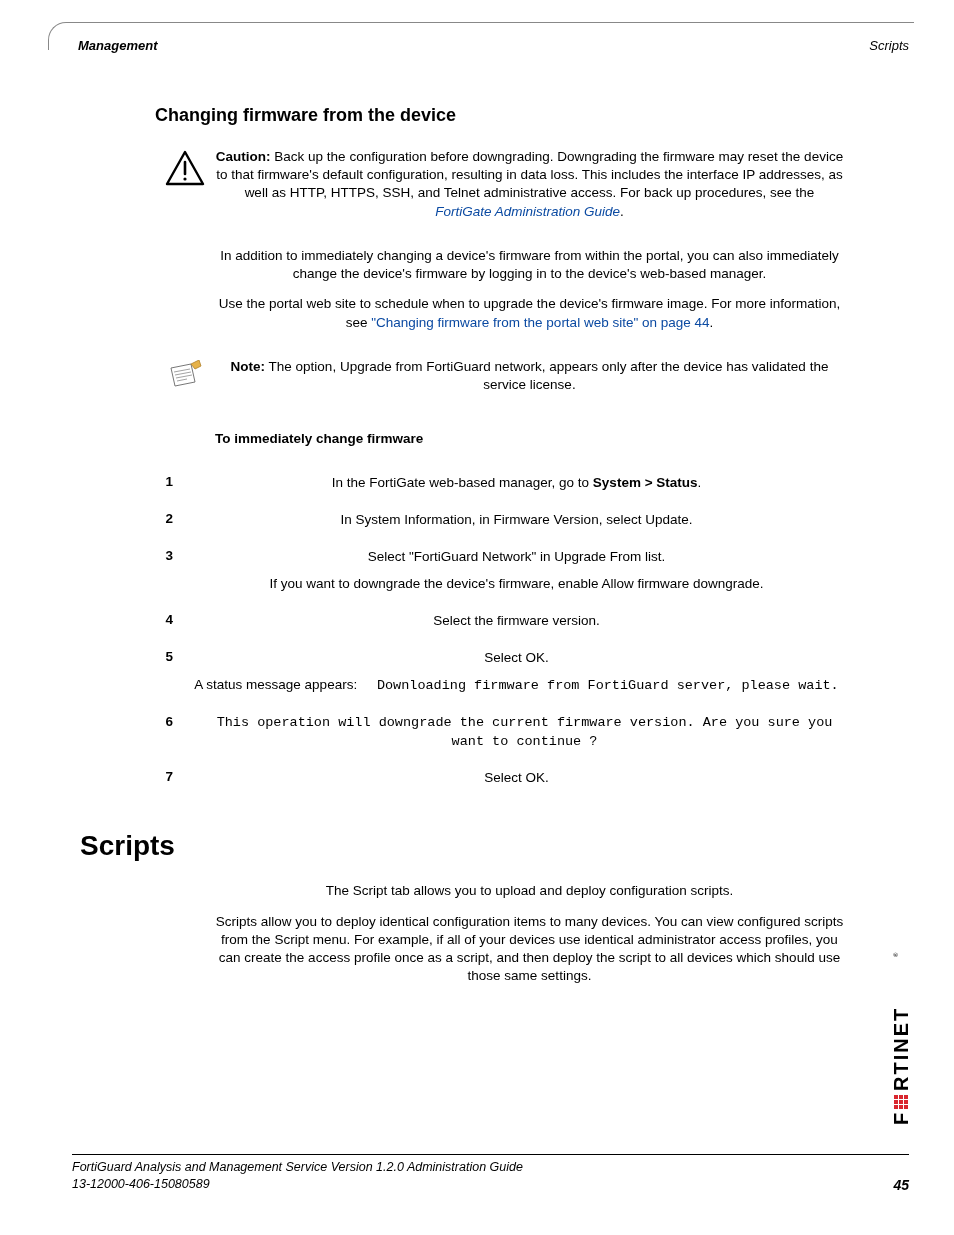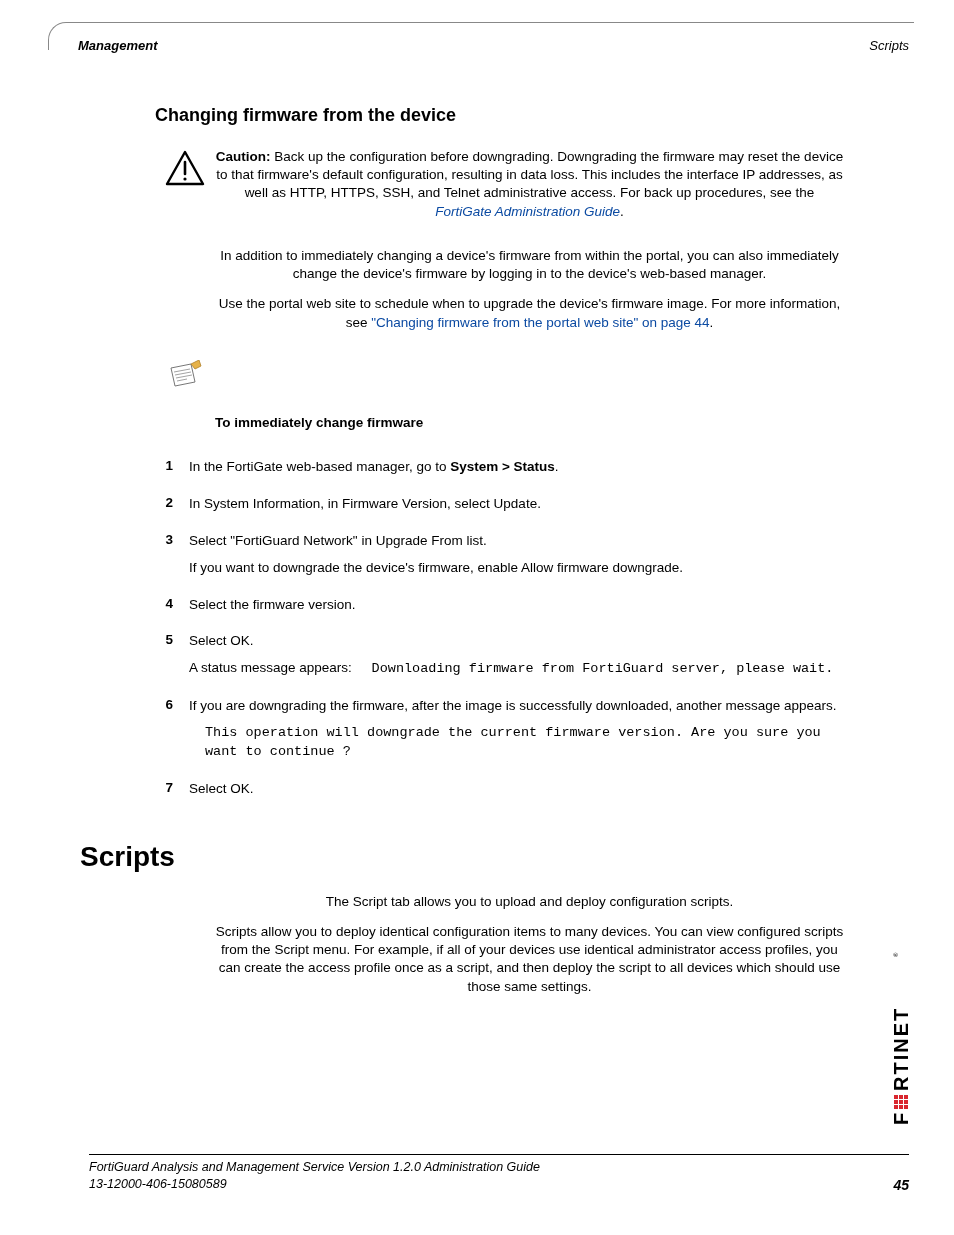--- a/index.html
+++ b/index.html
@@ -14,25 +14,25 @@
   .block { display: flex; margin-bottom: 14px; }
   .iconcol { width: 60px; flex: 0 0 60px; display: flex; justify-content: center; padding-top: 2px; }
   .textcol { flex: 1; font-size: 13.5px; line-height: 1.35; }
   .textcol p { margin-bottom: 12px; text-align: center; }
   .link { color: #0b4aa2; font-style: italic; }
   .plainlink { color: #0b4aa2; }
   .subhead { font-weight: bold; font-size: 13.5px; margin: 10px 0 12px 0; }
   .steps { margin-left: 0; }
   .step { display: flex; margin-bottom: 10px; }
   .step .num { width: 34px; flex: 0 0 34px; text-align: right; padding-right: 16px; font-weight: bold; font-size: 13.5px; }
-  .step .st { flex: 1; font-size: 13.5px; line-height: 1.4; }
+  .step .st { flex: 1; font-size: 13.5px; line-height: 1.4; text-align: center; }
   .step .st p { margin-bottom: 8px; }
   .mono { font-family: "Courier New", Courier, monospace; font-size: 13.5px; padding-left: 16px; }
   .h1 { font-size: 28px; font-weight: bold; margin: 34px 0 20px -75px; }
-  .footer { position: absolute; bottom: 42px; left: 89px; right: 45px; }
+  .footer { position: absolute; bottom: 42px; left: 72px; right: 45px; }
   .foot-hr { border: none; border-top: 1px solid #000; height: 0; margin-bottom: 4px; }
   .foot-left { font-style: italic; font-size: 12.5px; line-height: 1.35; }
   .foot-right { position: absolute; right: 0; bottom: 0; font-style: italic; font-weight: bold; font-size: 14px; text-align: right; }
   .brand { position: absolute; right: 41px; bottom: 100px; width: 24px; height: 200px; }
 </style>
 </head>
 <body>
 
 <div class="page">
   <div class="corner-tl"></div>
@@ -70,20 +70,23 @@
 
     <div class="block">
       <div class="iconcol">
         <svg width="36" height="30" viewBox="0 0 36 30">
           <path d="M4 8 L24 4 L28 22 L8 26 Z" fill="#fff" stroke="#777" stroke-width="1"></path>
           <path d="M7 12 L23 9 M8 15 L24 12 M9 18 L25 15 M10 21 L20 19" stroke="#999" stroke-width="0.9"></path>
           <path d="M24 4 L32 0 L34 6 L28 9 Z" fill="#e6b24a" stroke="#b0802a" stroke-width="0.8"></path>
         </svg>
       </div>
       <div class="textcol">
+        <p>
+          <b>Note:</b><span> The option, Upgrade from FortiGuard network, appears only after the device has validated the service license.</span>
+        </p>
       </div>
     </div>
 
     <div class="block">
       <div class="iconcol"></div>
       <div class="textcol">
         <div class="subhead">To immediately change firmware</div>
       </div>
     </div>
 
@@ -122,21 +125,20 @@
         <div class="num">5</div>
         <div class="st">
           <p>Select OK.</p>
           <p><span>A status message appears: </span><span class="mono">Downloading firmware from FortiGuard server, please wait.</span></p>
         </div>
       </div>
 
       <div class="step">
         <div class="num">6</div>
         <div class="st">
-          <p>If you are downgrading the firmware, after the image is successfully downloaded, another message appears.</p>
           <p class="mono">This operation will downgrade the current firmware version. Are you sure you want to continue ?</p>
         </div>
       </div>
 
       <div class="step">
         <div class="num">7</div>
         <div class="st">
             <p>Select OK.</p>
           </div>
       </div>

